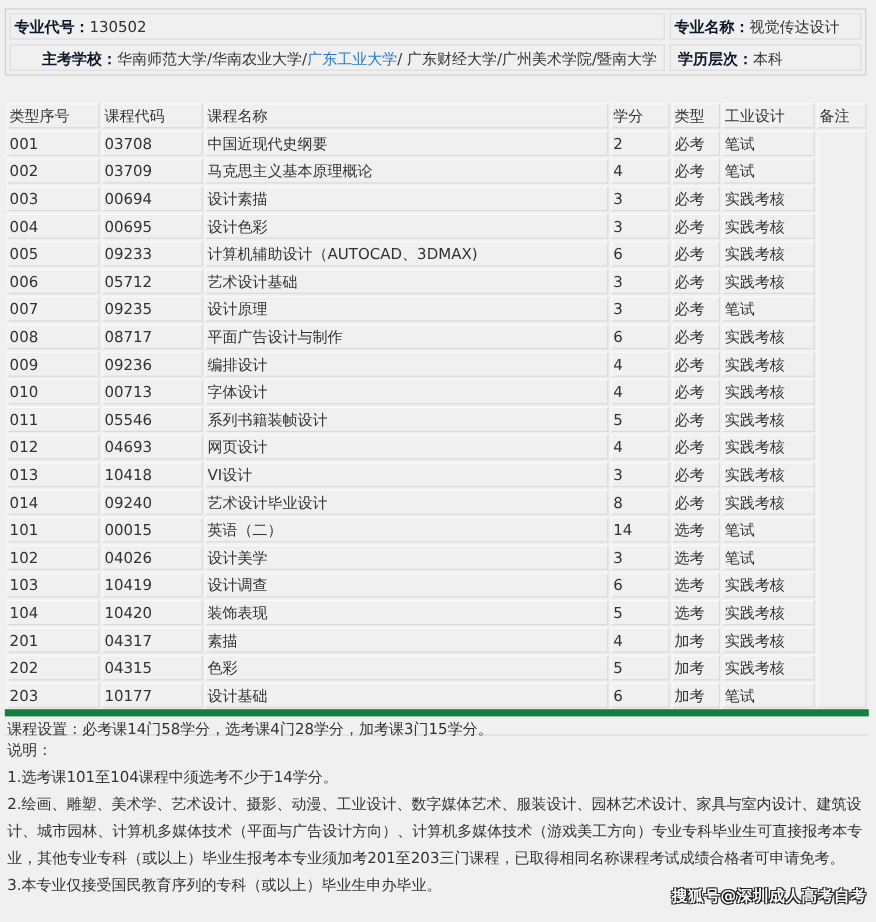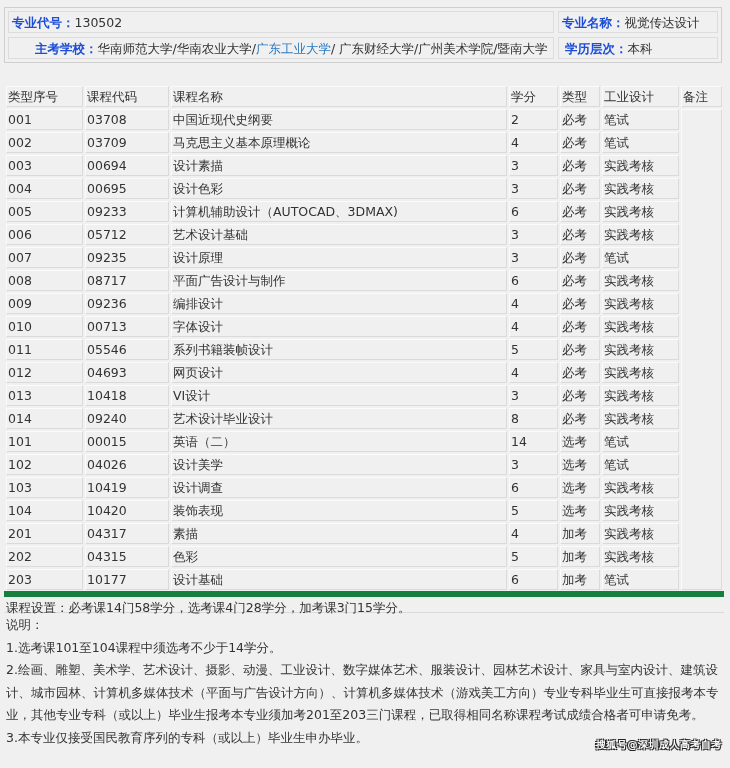--- a/index.html
+++ b/index.html
@@ -12,21 +12,21 @@
   }
   .info-box {
     position: absolute; left: 4px; top: 7px; width: 718px; height: 56px;
     border: 1px solid #cfcfcf; box-sizing: border-box; background: #f0f0f0;
   }
   .info-cell {
     position: absolute; height: 22px; line-height: 22px;
     border: 1px solid #dcdcdc; box-sizing: border-box; padding-left: 3px;
     white-space: nowrap; overflow: hidden;
   }
-  .info-cell b { font-weight: bold; color: #1d4ed8; }
+  .info-cell b { font-weight: bold; color: #0f172a; }
   .link { color: #2a7ac0; }
   table.courses {
     position: absolute; left: 4px; top: 84px; width: 720px;
     border-collapse: separate; border-spacing: 2px; table-layout: fixed;
   }
   table.courses td {
     height: 19px; padding: 0 0 0 1px; line-height: 19px;
     border-top: 1px solid #fbfbfb; border-left: 1px solid #fbfbfb;
     border-right: 1px solid #dadada; border-bottom: 1px solid #dadada;
     background: #f0f0f0; white-space: nowrap; overflow: hidden;
@@ -36,21 +36,21 @@
   .summary {
     position: absolute; left: 4px; top: 591px; width: 720px; height: 22px; line-height: 22px;
     border-top: 6px solid #15803d; border-bottom: 1px solid #dadada; box-sizing: border-box; padding-left: 2px;
   }
   .notes {
     position: absolute; left: 4px; top: 614px; width: 720px; box-sizing: border-box; padding-left: 2px;
     line-height: 22.5px; padding-right: 2px;
   }
   .notes p { margin: 0; }
   .watermark {
-    position: absolute; right: 8px; top: 738px; font-weight: bold; font-size: 10px; color: #fff;
+    position: absolute; right: 8px; top: 738px; font-weight: bold; font-size: 13px; color: #fff;
     text-shadow: 1px 1px 0 #222, -1px -1px 0 #222, 1px -1px 0 #222, -1px 1px 0 #222;
     letter-spacing: 0.5px;
   }
 </style>
 </head>
 <body>
 
 <div class="info-box">
   <div class="info-cell" style="left:3px; top:3px; width:546px;">
     <b>专业代号：</b><span>130502</span>

